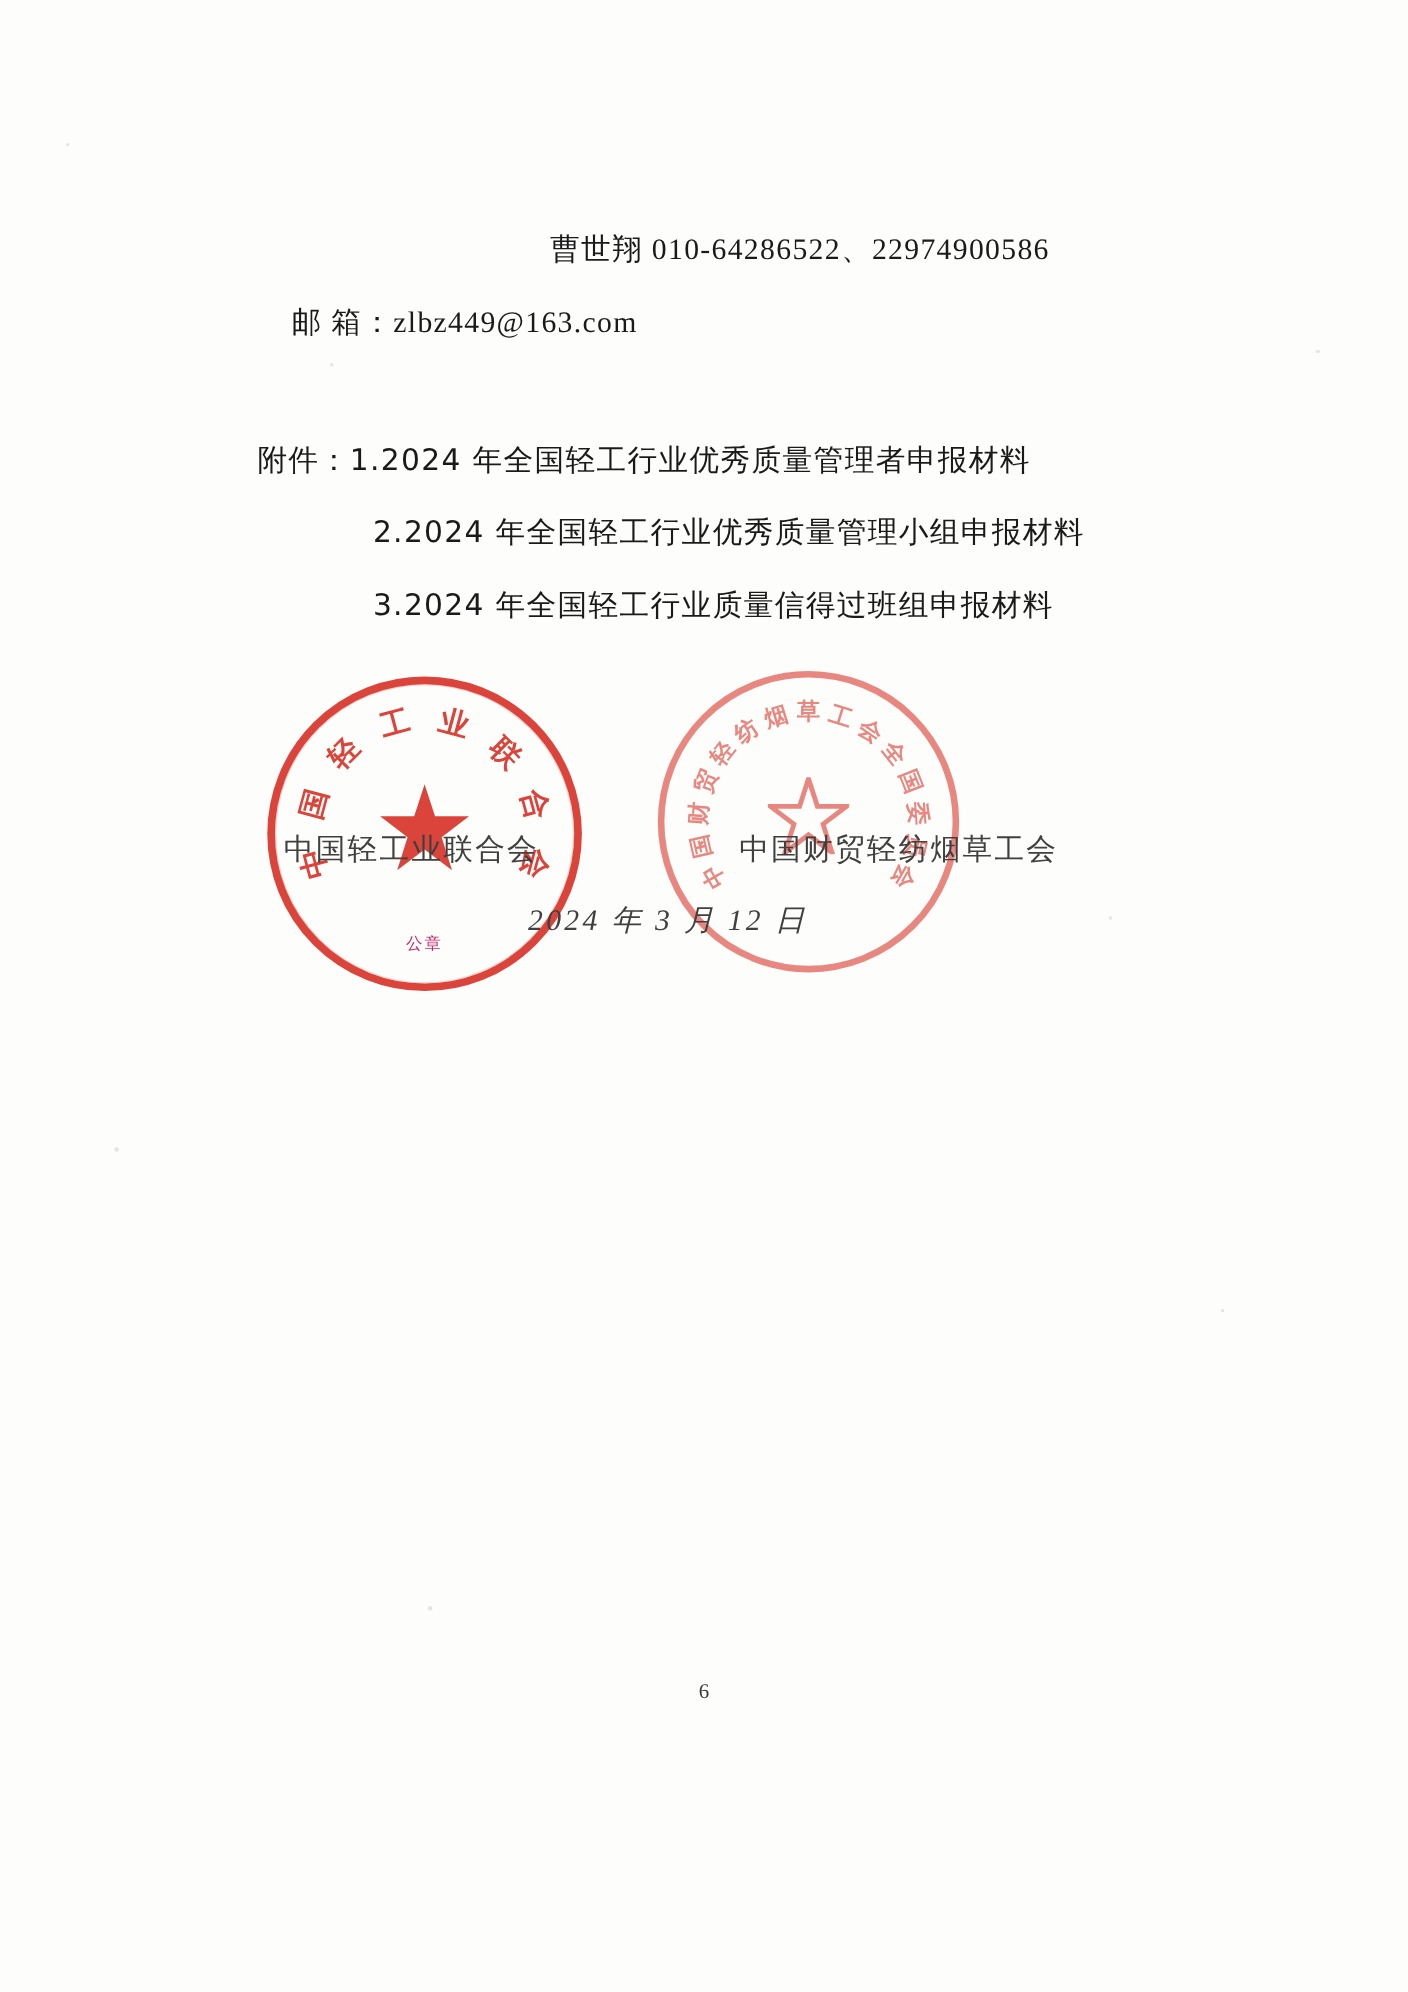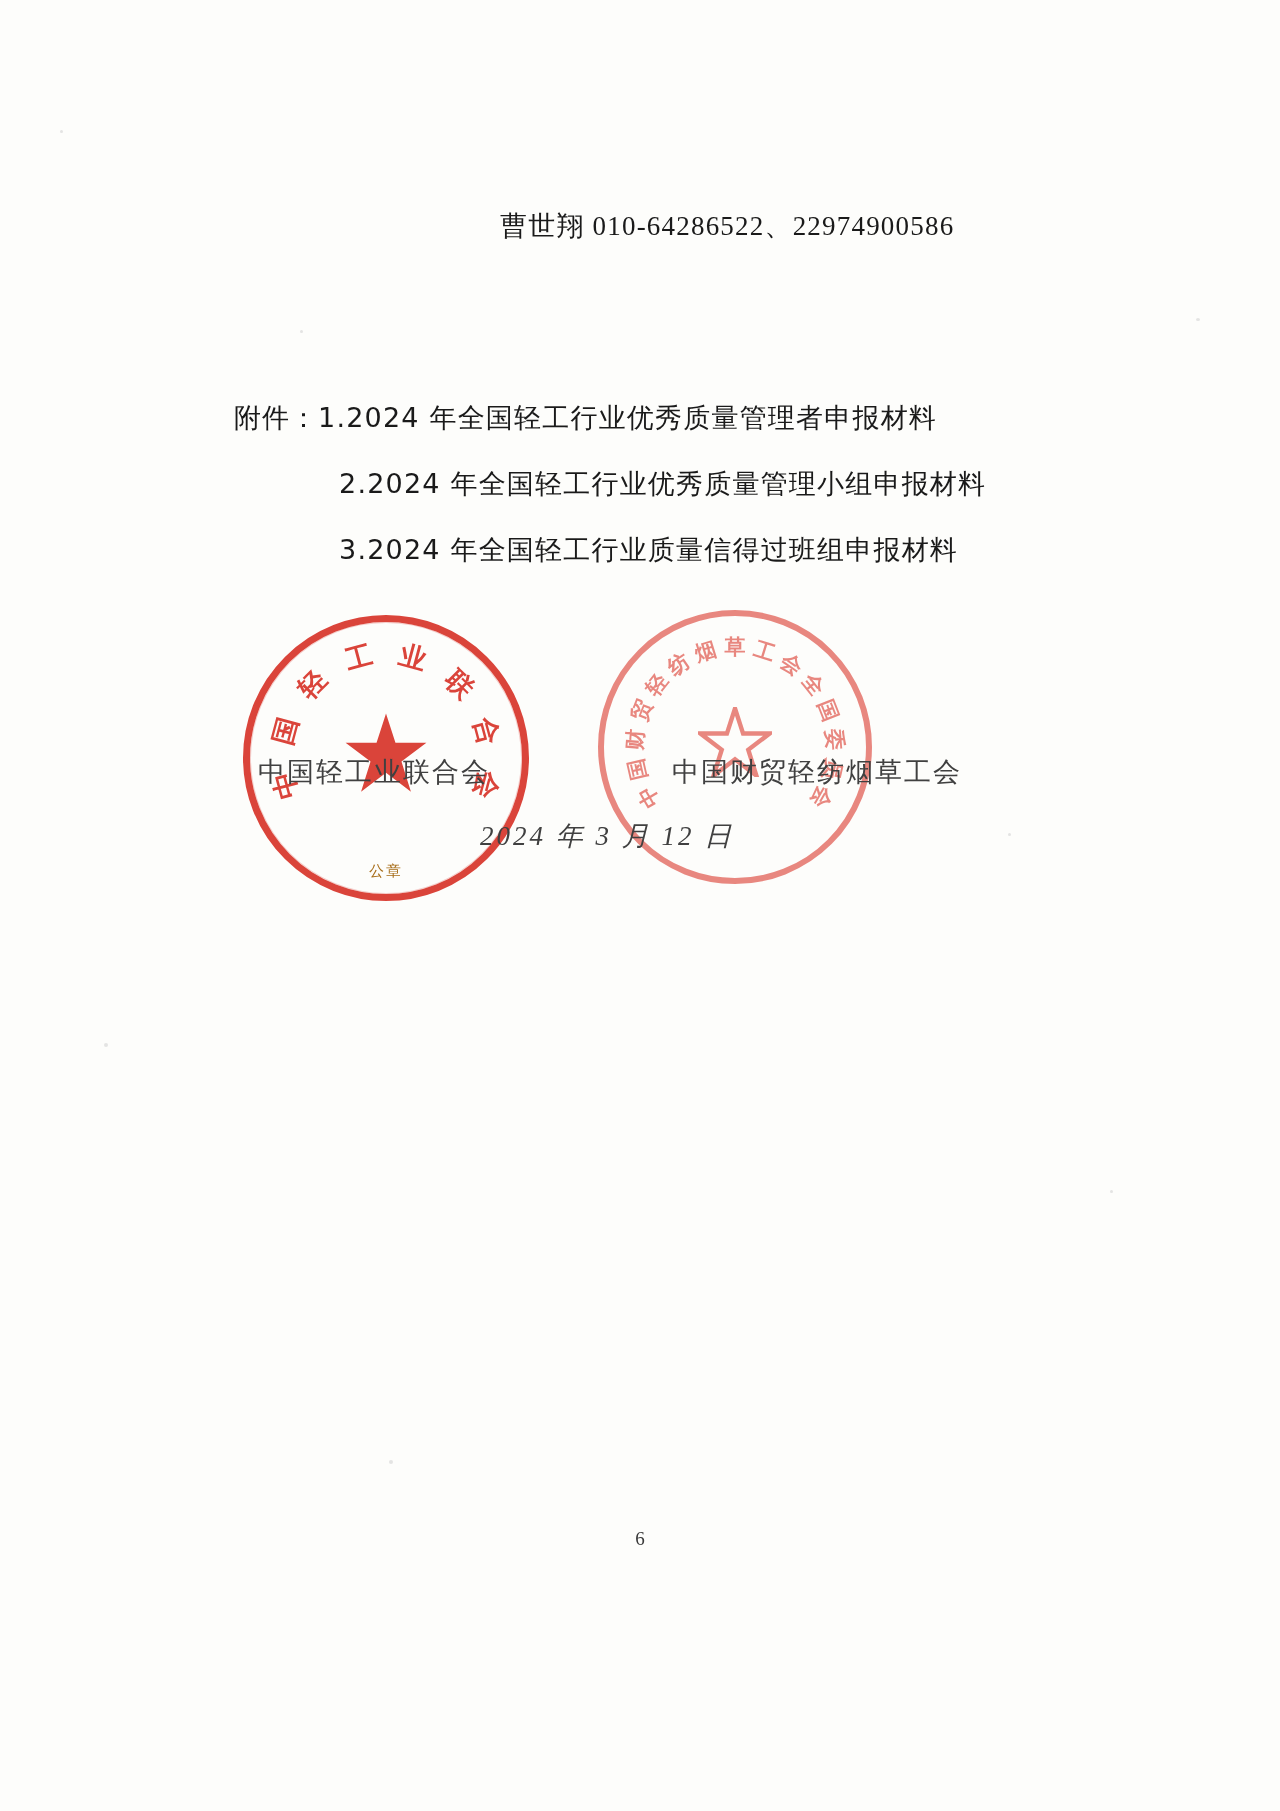--- a/index.html
+++ b/index.html
@@ -153,26 +153,26 @@
     transform-origin: 0 0;
     white-space: nowrap;
   }
   #seal-right .seal-ring-text span {
     color: #e0564c;
   }
   .seal-bottom-text {
     position: absolute;
     left: 0;
     right: 0;
-    bottom: 13px;
+    bottom: 26px;
     text-align: center;
     font-family: "DejaVu Sans", sans-serif;
     font-size: 15px;
     letter-spacing: 2px;
-    color: #a16207;
+    color: #be185d;
   }
 
   .page-number {
     position: absolute;
     left: 0;
     right: 0;
     top: 1528px;
     text-align: center;
     font-size: 19px;
     font-family: "Liberation Serif", serif;
@@ -187,20 +187,21 @@
   <div class="speck" style="left:60px;top:130px;width:3px;height:3px;"></div>
   <div class="speck" style="left:1196px;top:318px;width:4px;height:3px;"></div>
   <div class="speck" style="left:300px;top:330px;width:3px;height:3px;"></div>
   <div class="speck" style="left:1110px;top:1190px;width:3px;height:3px;"></div>
   <div class="speck" style="left:104px;top:1043px;width:4px;height:4px;"></div>
   <div class="speck" style="left:389px;top:1460px;width:4px;height:4px;"></div>
   <div class="speck" style="left:1008px;top:833px;width:3px;height:3px;"></div>
 
   <div class="contact-line mono-ish" id="contact-name">曹世翔 010-64286522、22974900586</div>
 
+  <div class="contact-line mono-ish" id="contact-email">邮 箱：zlbz449@163.com</div>
 
   <div class="attach-block">
     <div class="attach-row">
       <span class="attach-label">附件：</span>
       <span class="attach-item">1.2024 年全国轻工行业优秀质量管理者申报材料</span>
     </div>
     <div class="attach-row">
       <span class="attach-indent"></span>
       <span class="attach-item">2.2024 年全国轻工行业优秀质量管理小组申报材料</span>
     </div>

